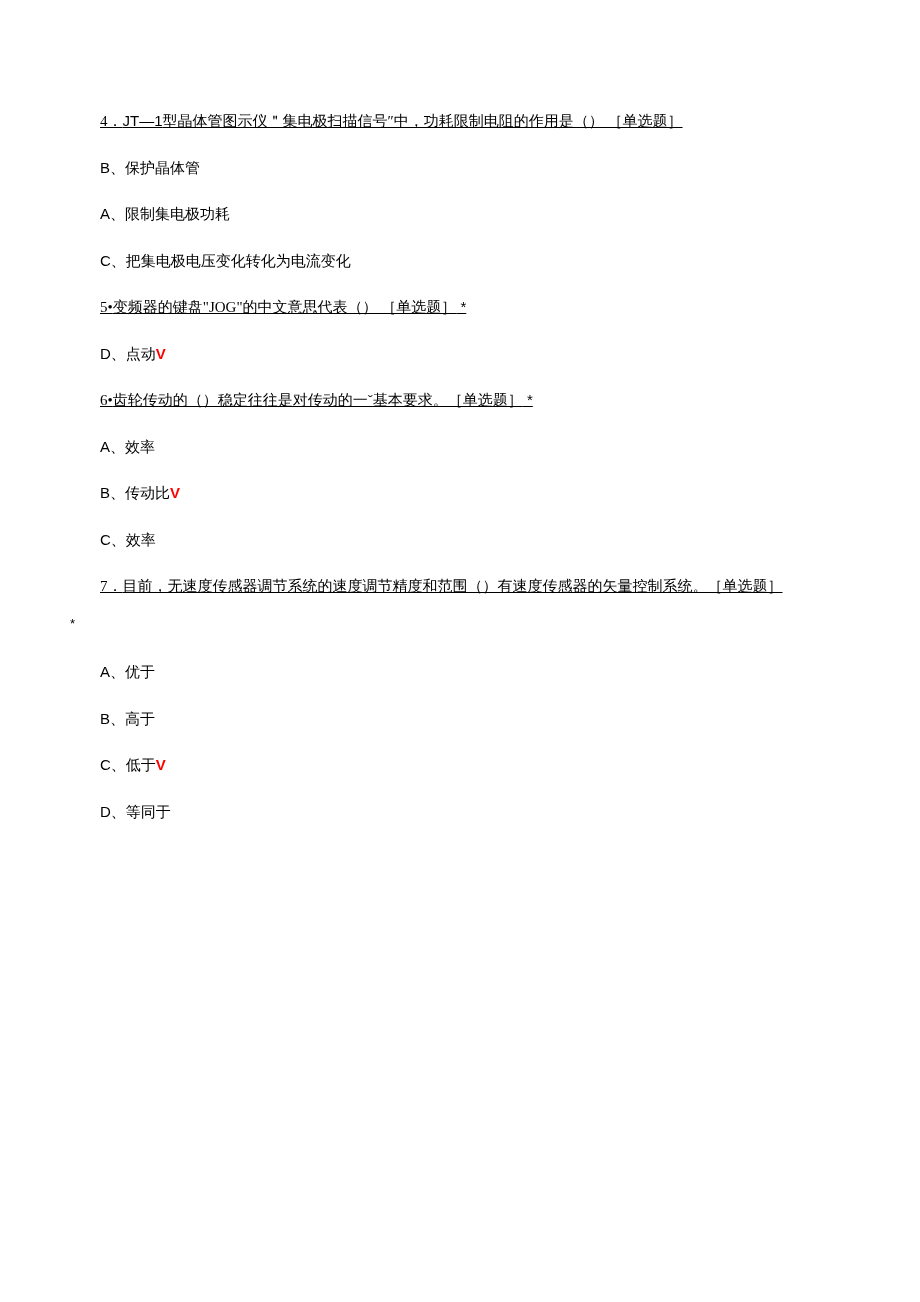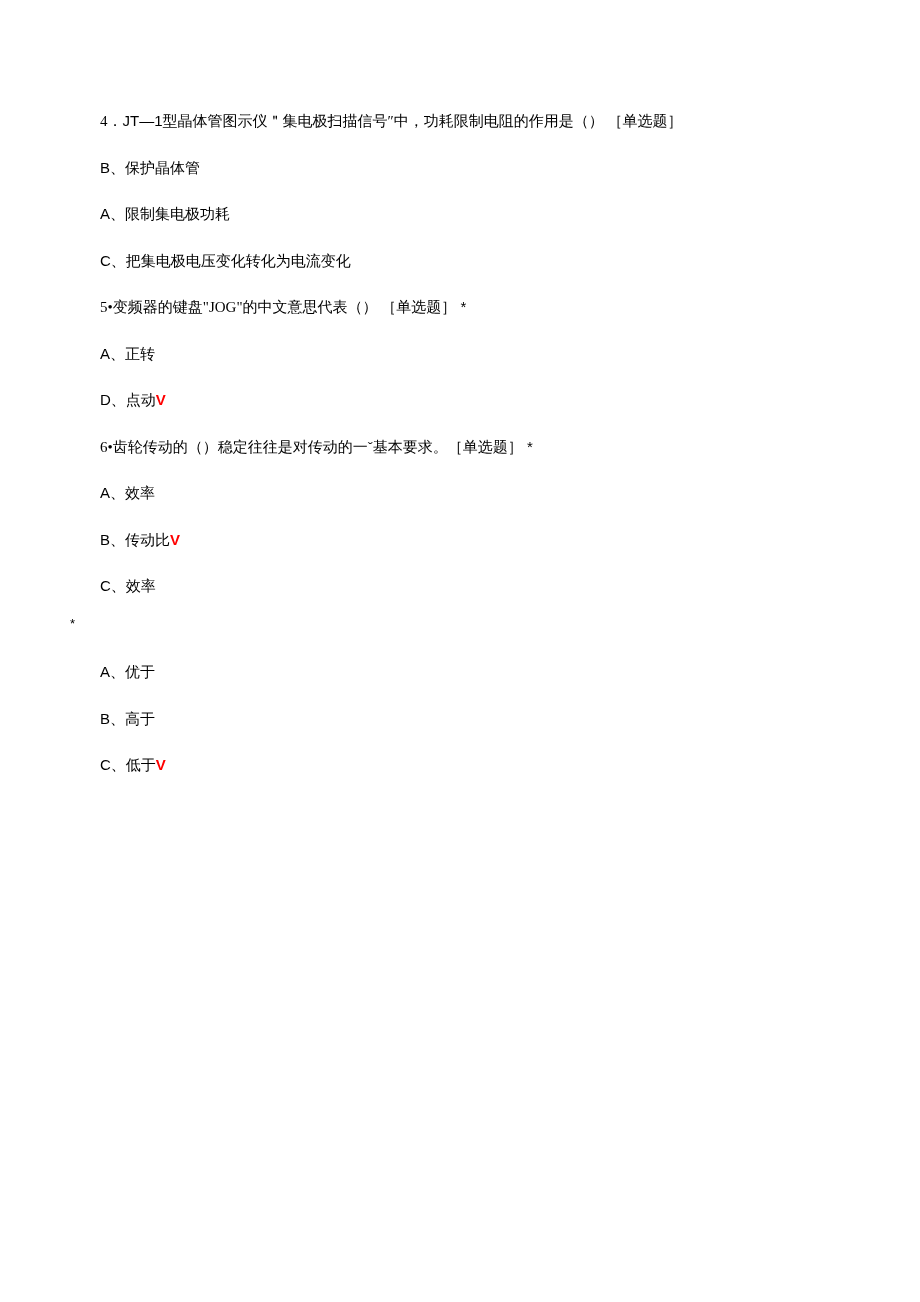--- a/index.html
+++ b/index.html
@@ -15,20 +15,21 @@
       font-size: 15px;
       color: #000000;
       padding: 110px 95px 40px 100px;
       line-height: 1.5;
     }
     .question {
       margin-bottom: 24px;
     }
     .question-text {
       margin-bottom: 24px;
+      text-decoration: underline;
     }
     .option {
       margin-bottom: 24px;
     }
     .check {
       color: #ff0000;
       font-weight: bold;
       font-family: Arial, sans-serif;
     }
     .star {
@@ -50,28 +51,29 @@
 
 <div id="content">
     <div class="question">
       <div class="question-text"><span>4．</span><span class="latin">JT—1</span><span>型晶体管图示仪＂集电极扫描信号″中，功耗限制电阻的作用是（） ［单选题］</span></div>
       <div class="option"><span class="latin">B</span><span>、保护晶体管</span></div>
       <div class="option"><span class="latin">A</span><span>、限制集电极功耗</span></div>
       <div class="option"><span class="latin">C</span><span>、把集电极电压变化转化为电流变化</span></div>
     </div>
     <div class="question">
       <div class="question-text"><span>5•</span><span>变频器的键盘"JOG"的中文意思代表（） ［单选题］</span><span class="star"> *</span></div>
-      <div class="option"><span class="latin">A</span><span>、正转</span></div>
       <div class="option"><span class="latin">D</span><span>、点动</span><span class="check">V</span></div>
     </div>
     <div class="question">
       <div class="question-text"><span>6•</span><span>齿轮传动的（）稳定往往是对传动的一ˇ基本要求。［单选题］</span><span class="star"> *</span></div>
       <div class="option"><span class="latin">A</span><span>、效率</span></div>
       <div class="option"><span class="latin">B</span><span>、传动比</span><span class="check">V</span></div>
       <div class="option"><span class="latin">C</span><span>、效率</span></div>
     </div>
     <div class="question">
+      <div class="question-text"><span>7．</span><span>目前，无速度传感器调节系统的速度调节精度和范围（）有速度传感器的矢量控制系统。［单选题］</span></div>
       <div class="lone-star">*</div>
       <div class="option"><span class="latin">A</span><span>、优于</span></div>
       <div class="option"><span class="latin">B</span><span>、高于</span></div>
       <div class="option"><span class="latin">C</span><span>、低于</span><span class="check">V</span></div>
+      <div class="option"><span class="latin">D</span><span>、等同于</span></div>
     </div>
   </div>
 
 </body></html>

